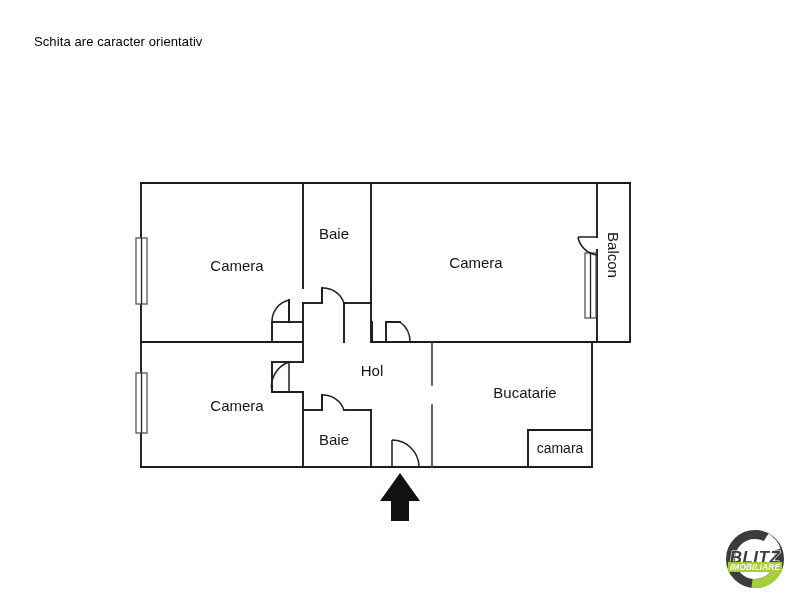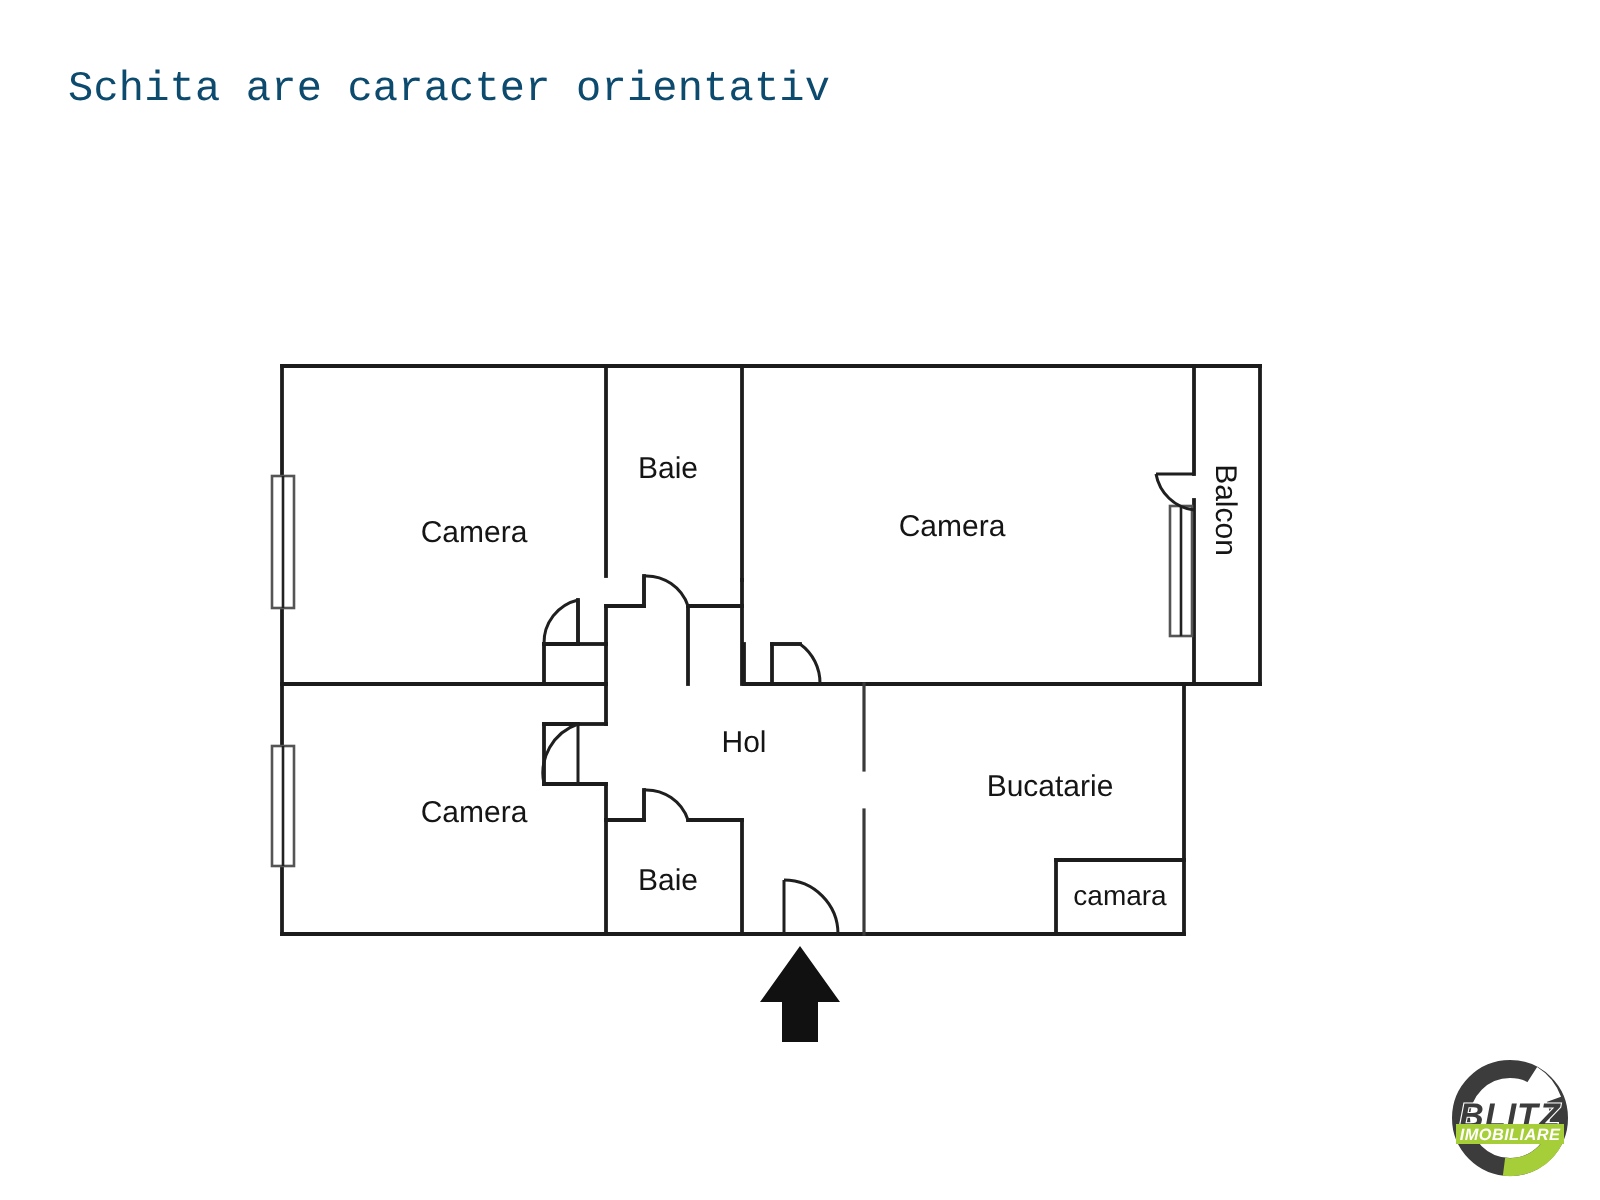--- a/index.html
+++ b/index.html
@@ -18,23 +18,23 @@
   }
   #page {
     position: absolute;
     inset: 0;
     background: #ffffff;
   }
   #caption {
     position: absolute;
     left: 34px;
     top: 34px;
-    font-size: 21px;
-    font-family: Liberation Mono, monospace;
-    color: #0c4a6e;
+    font-size: 13px;
+    font-family: Liberation Sans, sans-serif;
+    color: #000000;
     letter-spacing: 0.1px;
     white-space: nowrap;
   }
   #plan-wrap {
     position: absolute;
     left: 0;
     top: 0;
     width: 800px;
     height: 600px;
   }

